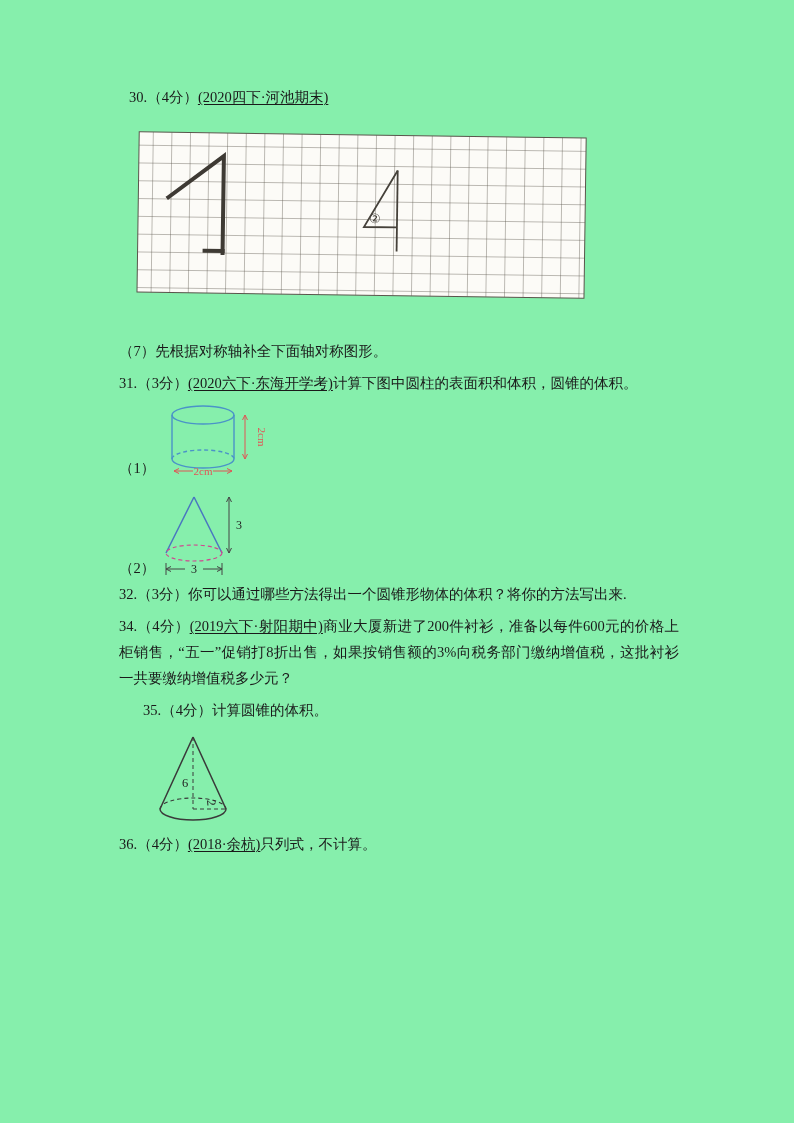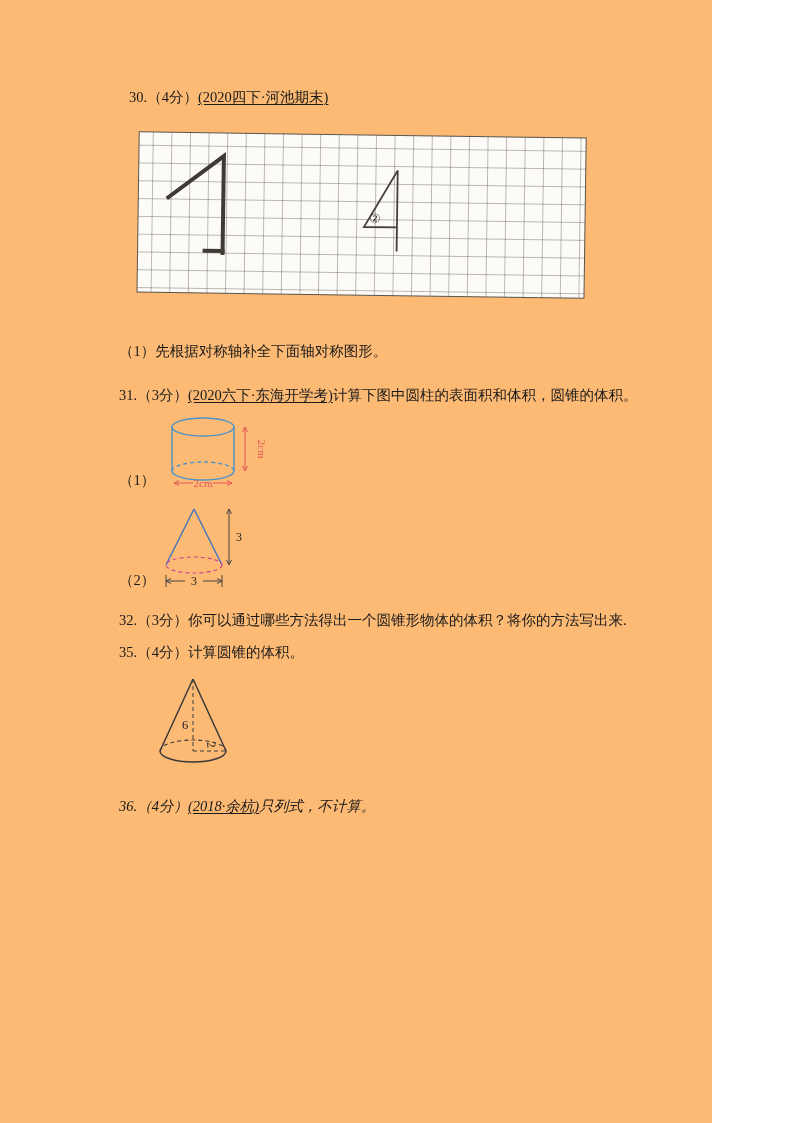--- a/index.html
+++ b/index.html
@@ -1,36 +1,36 @@
 <!DOCTYPE html>
 <html><head>
 <meta charset="utf-8">
 <style>
   html,body{margin:0;padding:0;}
   body{width:794px;height:1123px;background:#ffffff;font-family:"Liberation Serif","DejaVu Serif",serif;color:#1a1a1a;}
-  .page{position:relative;width:712px;height:1123px;background:#fdba74;overflow:hidden;}
+  .page{position:relative;width:794px;height:1123px;background:#86efac;overflow:hidden;}
   .content{position:absolute;left:119px;top:84px;width:560px;font-size:14.5px;line-height:26px;text-align:justify;}
   p{margin:0;}
   .u{text-decoration:underline;text-underline-offset:2px;}
   .q30{margin-left:10px;}
   .fig-grid{margin:20px 0 0 14px;}
   .sub{margin-top:24px;}
   .sub2{margin-top:7px;}
   .sec{margin-top:7px;}
-  .q31{margin-top:18px;}
+  .q31{margin-top:6px;}
   .figrow{display:flex;align-items:flex-end;margin-top:5px;}
   .figrow .itemlabel{flex:0 0 auto;margin-right:4px;}
   .figrow2{margin-top:10px;}
-  .q32{margin-top:14px;font-family:Liberation Serif, serif;}
+  .q32{margin-top:0;font-family:Liberation Serif, serif;}
   .sec7{margin-top:7px;}
   .q33{margin-top:6px;}
   .q34{margin-top:6px;}
-  .q35{margin-top:6px;}
+  .q35{margin-top:6px;margin-left:24px;}
   .fig-cone2{margin:8px 0 0 30px;}
-  .q36{margin-top:20px;font-style:italic;}
+  .q36{}
   svg{display:block;}
   svg text{font-family:"Liberation Serif","DejaVu Serif",serif;}
 </style>
 </head>
 <body>
 
 <div class="page">
   <div class="content">
 
     <p class="q30"><span>30.（4分）</span><span class="u">(2020四下·河池期末)</span></p>
@@ -51,21 +51,21 @@
           </g>
           <g stroke="#45413a" stroke-width="1.8" fill="none">
             <path d="M264 40 L264 121"></path>
             <path d="M264 40 L231 97 L264 97"></path>
           </g>
           <text x="236" y="93" font-size="13" fill="#3e3a34">②</text>
         </g>
       </svg>
     </div>
 
-    <p class="sub">（1）先根据对称轴补全下面轴对称图形。</p>
+    <p class="sub">（7）先根据对称轴补全下面轴对称图形。</p>
 
 
     <p class="q31"><span>31.（3分）</span><span class="u">(2020六下·东海开学考)</span><span>计算下图中圆柱的表面积和体积，圆锥的体积。</span></p>
 
     <div class="figrow">
       <span class="itemlabel">（1）</span>
       <svg width="116" height="80" viewBox="0 0 116 80">
         <g stroke="#4a93c8" stroke-width="1.4" fill="none">
           <ellipse cx="44" cy="14" rx="31" ry="9"></ellipse>
           <line x1="13" y1="14" x2="13" y2="58"></line>
@@ -99,20 +99,21 @@
         </g>
         <text x="77" y="38" font-size="12" fill="#222222">3</text>
         <text x="35" y="82" font-size="12" fill="#222222" text-anchor="middle">3</text>
       </svg>
     </div>
 
     <p class="q32"><span>32.（3分）</span><span>你可以通过哪些方法得出一个圆锥形物体的体积？将你的方法写出来.</span></p>
 
 
 
+    <p class="q34"><span>34.（4分）</span><span class="u">(2019六下·射阳期中)</span><span>商业大厦新进了200件衬衫，准备以每件600元的价格上柜销售，“五一”促销打8折出售，如果按销售额的3%向税务部门缴纳增值税，这批衬衫一共要缴纳增值税多少元？</span></p>
 
     <p class="q35"><span>35.（4分）</span><span>计算圆锥的体积。</span></p>
 
     <div class="fig-cone2">
       <svg width="104" height="100" viewBox="0 0 104 100">
         <g stroke="#3a3a3a" stroke-width="1.5" fill="none">
           <path d="M44 6 L11 78 M44 6 L77 78"></path>
           <path d="M11 78 A33 11 0 0 0 77 78"></path>
         </g>
         <path d="M11 78 A33 11 0 0 1 77 78" stroke="#3a3a3a" stroke-width="1.1" fill="none" stroke-dasharray="4 3"></path>

